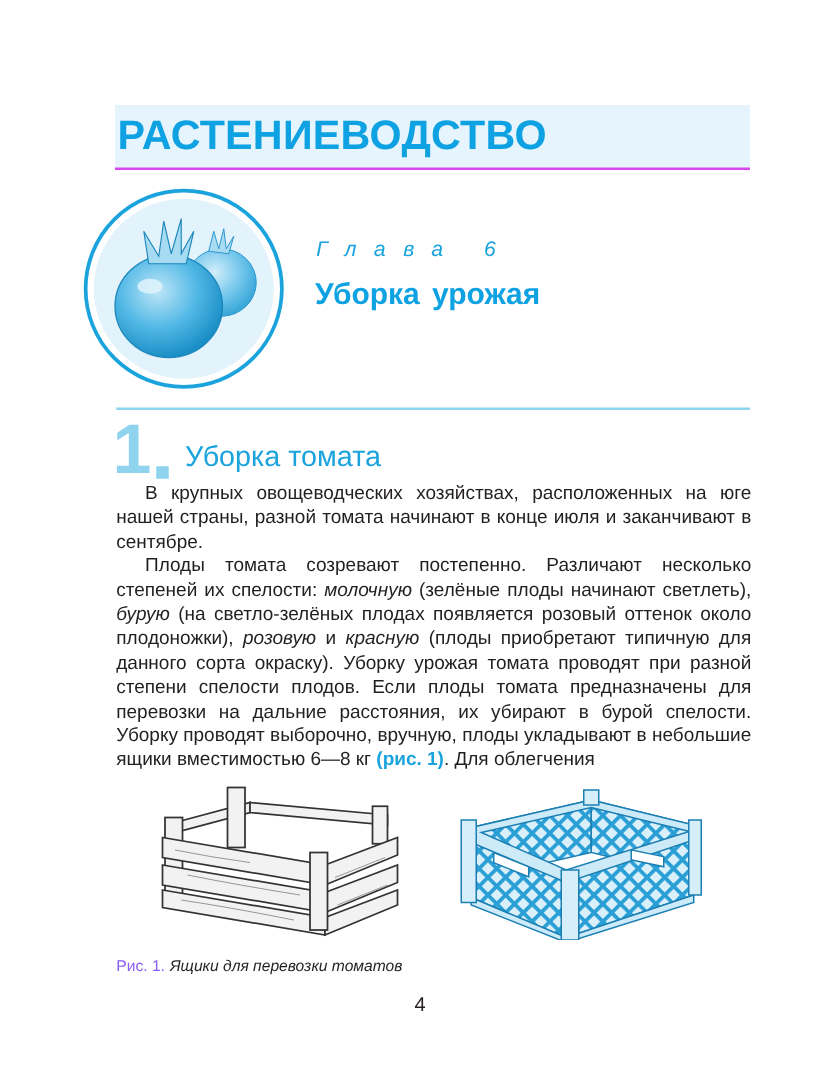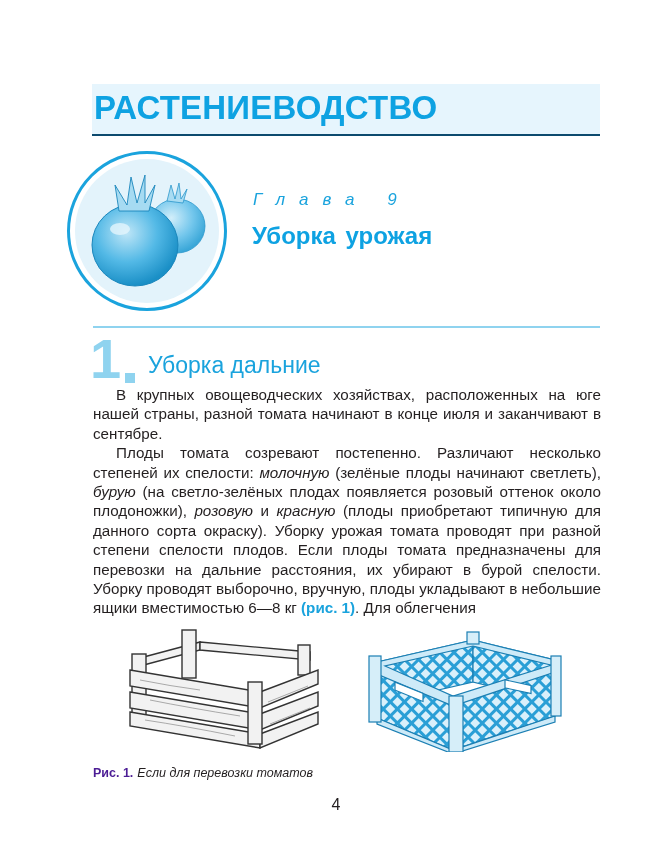--- a/index.html
+++ b/index.html
@@ -1,20 +1,20 @@
 <!DOCTYPE html>
 <html><head>
 <meta charset="utf-8">
 <style>
   html, body { margin: 0; padding: 0; background: #ffffff; }
   body { width: 650px; height: 865px; position: relative; overflow: hidden;
          font-family: "Liberation Sans", sans-serif; color: #231f20; }
 
   .part-header { position: absolute; left: 92px; top: 84px; width: 508px; height: 50px;
-                 background: #e6f5fd; border-bottom: 2px solid #0c4a6e; }
+                 background: #e6f5fd; border-bottom: 2px solid #d946ef; }
   .part-title { position: absolute; left: 2px; top: 4px; font-size: 33px; font-weight: bold;
                 color: #0ea2e2; letter-spacing: 0.2px; line-height: 40px; }
 
   .emblem { position: absolute; left: 67px; top: 151px; width: 160px; height: 160px; border-radius: 50%;
             border: 3px solid #1aa3dd; box-sizing: border-box; background: #fff; }
   .emblem-inner { position: absolute; left: 5px; top: 5px; right: 5px; bottom: 5px; border-radius: 50%;
                   background: #e3f3fb; overflow: hidden; }
 
   .chapter-label { position: absolute; left: 253px; top: 190px; font-size: 17px; font-style: italic;
                    color: #1aa3dd; letter-spacing: 14px; }
@@ -30,21 +30,21 @@
   .body-text { position: absolute; left: 93px; top: 385px; width: 508px; font-size: 15.2px;
                line-height: 19.4px; text-align: justify; color: #231f20; }
   .body-text p { margin: 0; text-indent: 23px; }
   .body-text em { font-style: italic; }
   .ref { color: #1aa3dd; font-weight: bold; }
 
   .fig-left { position: absolute; left: 120px; top: 620px; width: 210px; height: 130px; }
   .fig-right { position: absolute; left: 355px; top: 622px; width: 215px; height: 130px; }
 
   .caption { position: absolute; left: 93px; top: 766px; font-size: 12.5px; }
-  .caption-label { color: #4c1d95; font-weight: bold; }
+  .caption-label { color: #8b5cf6; font-weight: normal; }
   .caption-text { font-style: italic; color: #231f20; margin-left: 4px; }
 
   .page-number { position: absolute; left: 0; width: 650px; top: 796px; text-align: center;
                  font-size: 16px; color: #231f20; padding-left: 22px; box-sizing: border-box; }
 </style>
 </head>
 <body>
 
 <div class="part-header">
   <div class="part-title">РАСТЕНИЕВОДСТВО</div>
@@ -67,27 +67,27 @@
       </defs>
       <ellipse cx="102" cy="67" rx="28" ry="27" fill="url(#tg2)" stroke="#2b97cc" stroke-width="0.8"></ellipse>
       <path d="M92 42 L96 26 L100 40 L104 24 L106 40 L112 30 L108 44 Z" fill="#a9dcf2" stroke="#2b97cc" stroke-width="0.8"></path>
       <ellipse cx="60" cy="86" rx="43" ry="41" fill="url(#tg1)" stroke="#1b86bb" stroke-width="1"></ellipse>
       <path d="M44 52 L40 26 L52 46 L56 18 L62 44 L70 16 L70 44 L80 26 L74 52 Z" fill="#a6dbf2" stroke="#1b86bb" stroke-width="0.9"></path>
       <ellipse cx="45" cy="70" rx="10" ry="6" fill="#e4f5fc" opacity="0.8"></ellipse>
     </svg>
   </div>
 </div>
 
-<div class="chapter-label">Глава 9</div>
+<div class="chapter-label">Глава 6</div>
 <div class="chapter-title">Уборка урожая</div>
 
 <div class="section-rule"></div>
 <div class="section-num">1</div>
 <div class="section-dot"></div>
-<div class="section-title">Уборка дальние</div>
+<div class="section-title">Уборка томата</div>
 
 <div class="body-text">
   <p>В крупных овощеводческих хозяйствах, расположенных на юге нашей страны, разной томата начинают в конце июля и заканчивают в сентябре.</p>
   <p><span>Плоды томата созревают постепенно. Различают несколько степеней их спелости: </span><em>молочную</em><span> (зелёные плоды начинают светлеть), </span><em>бурую</em><span> (на светло-зелёных плодах появляется розовый оттенок около плодоножки), </span><em>розовую</em><span> и </span><em>красную</em><span> (плоды приобретают типичную для данного сорта окраску). Уборку урожая томата проводят при разной степени спелости плодов. Если плоды томата предназначены для перевозки на дальние расстояния, их убирают в бурой спелости. Уборку проводят выборочно, вручную, плоды укладывают в небольшие ящики вместимостью 6—8 кг </span><span class="ref">(рис. 1)</span><span>. Для облегчения</span></p>
 </div>
 
 <div class="fig-left">
   <svg width="210" height="130" viewBox="0 0 210 130" fill="#f2f2f2" stroke="#333" stroke-width="1.4">
 
     <polygon points="20,38 80,22 80,30 20,46"></polygon>
@@ -136,16 +136,16 @@
       <rect x="196" y="34" width="10" height="60" fill="#d6eef9"></rect>
       <rect x="112" y="10" width="12" height="12" fill="#d6eef9"></rect>
 
       <rect x="40" y="66" width="28" height="8" fill="#ffffff" transform="skewY(22) translate(0,-22)"></rect>
       <rect x="150" y="26" width="26" height="8" fill="#ffffff" transform="skewY(12)"></rect>
     </g>
   </svg>
 </div>
 
 <div class="caption">
-  <span class="caption-label">Рис. 1.</span><span class="caption-text">Если для перевозки томатов</span>
+  <span class="caption-label">Рис. 1.</span><span class="caption-text">Ящики для перевозки томатов</span>
 </div>
 
 <div class="page-number">4</div>
 
 </body></html>

